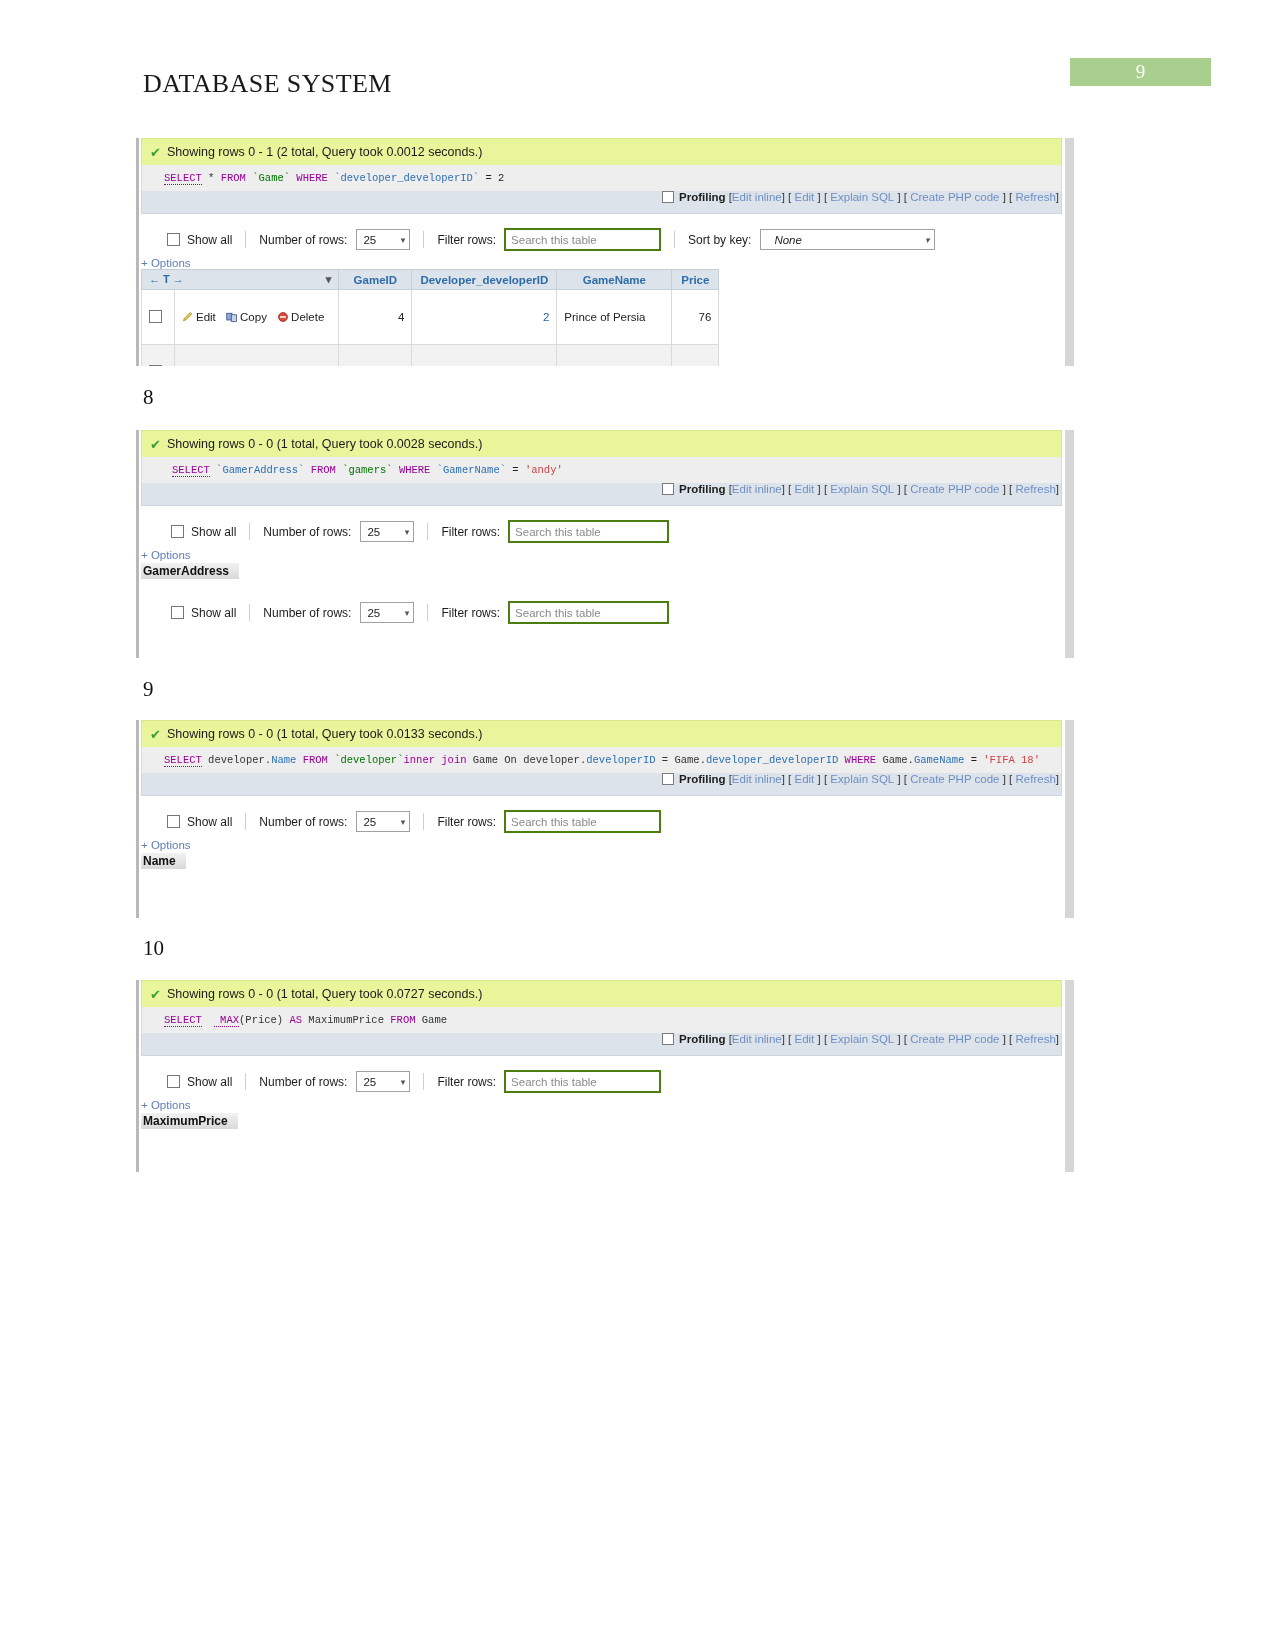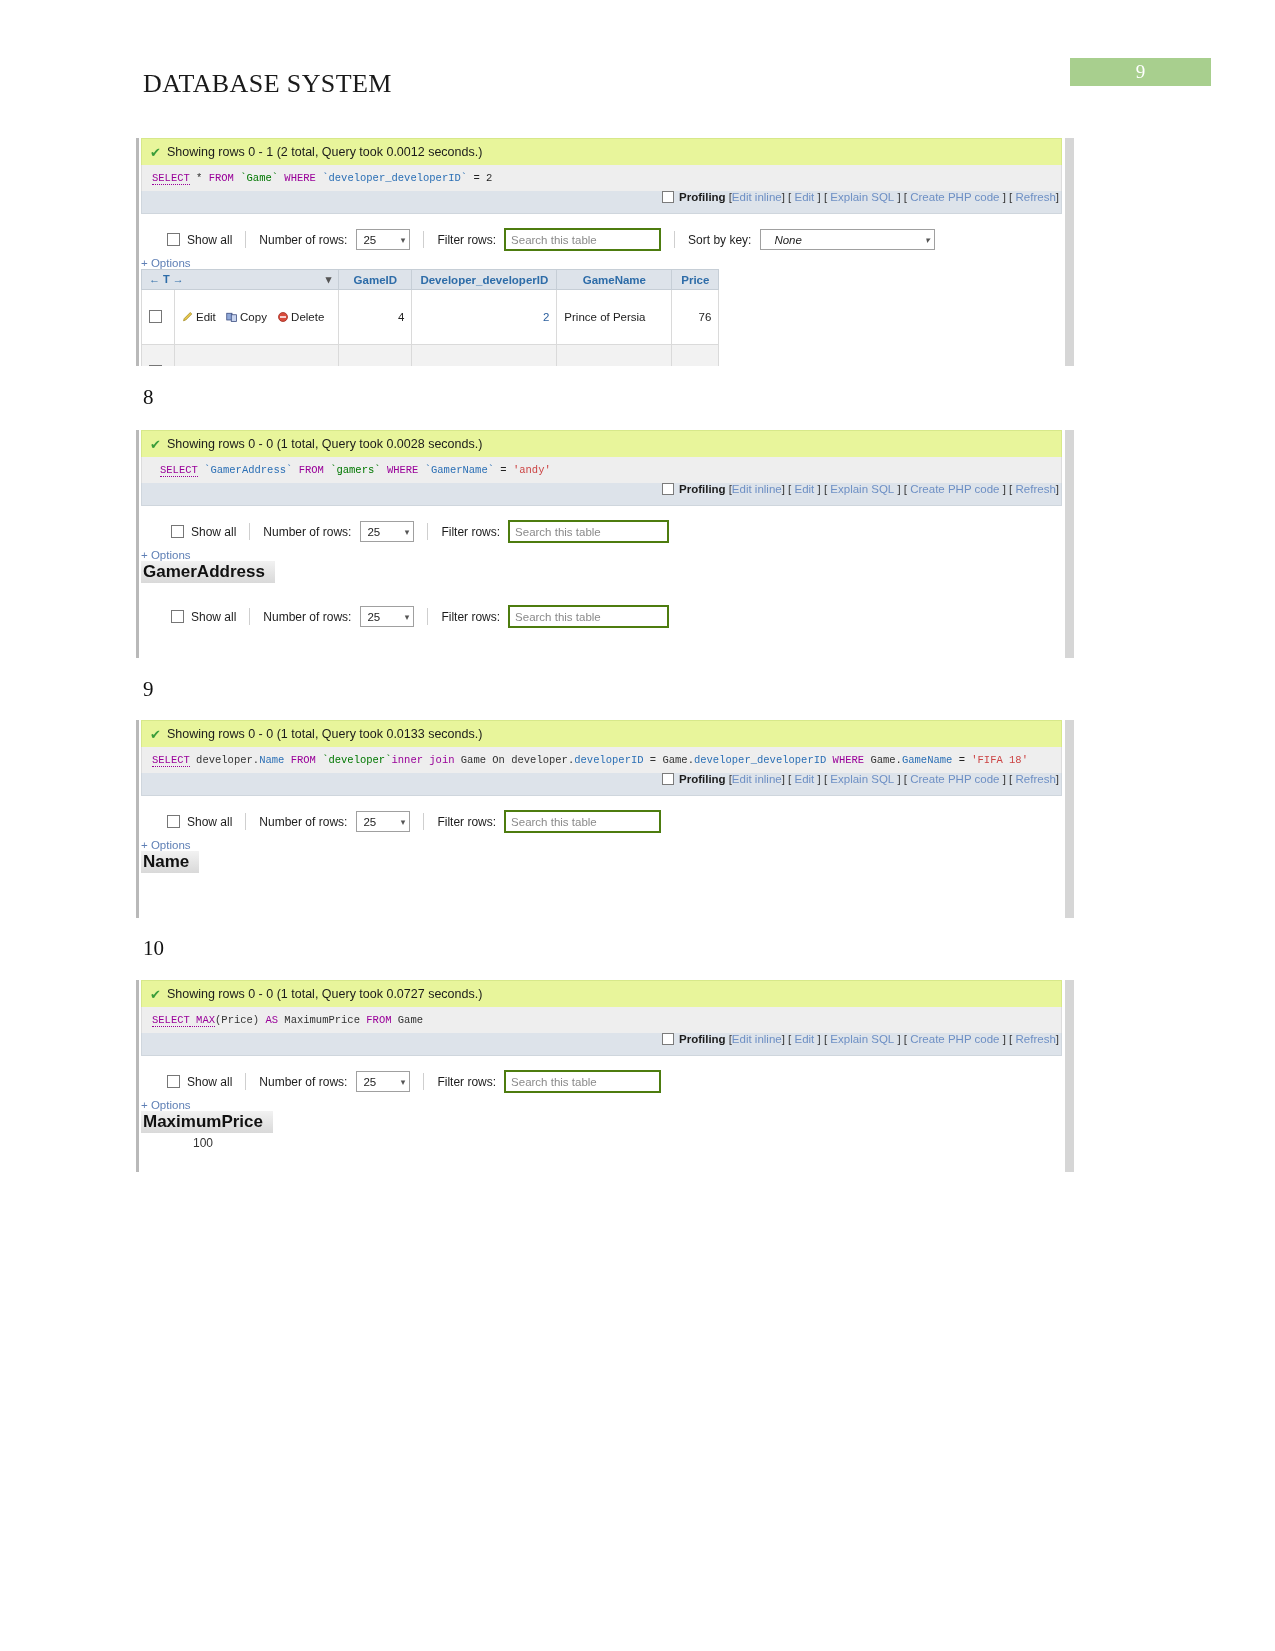--- a/index.html
+++ b/index.html
@@ -23,21 +23,21 @@
 
   .inner{position:absolute;left:5px;right:12px;top:0;bottom:0;}
 
   .success-bar{background:#e8f59b;border:1px solid #d7e88a;border-bottom:none;
       padding:6px 10px 6px 8px;font-size:12.5px;color:#1b1b1b;display:flex;align-items:center;gap:6px;}
   .check{color:#3a9d3a;font-size:13px;line-height:1;}
 
   .sql-bar{background:#eeeeee;border-left:1px solid #dcdcdc;border-right:1px solid #dcdcdc;
       padding:7px 10px;font-family:"Liberation Mono",monospace;font-size:10.5px;white-space:nowrap;}
   .kw{color:#990099;}
-  .kw-u{color:#990099;border-bottom:1px dotted #990099;}
+  .kw-u{color:#990099;border-bottom:1px dotted #990099;margin-left:12px;}
   .tbl{color:#007700;}
   .col{color:#2b6fb5;}
   .num{color:#222;}
   .str{color:#cc4444;}
   .plain{color:#333;}
 
   .prof-bar{background:#dde3ea;border:1px solid #cfd6dd;border-top:none;
       height:22px;display:flex;justify-content:flex-end;
       padding-right:2px;font-size:11.5px;gap:0px;}
   .prof-bar .cb{width:10px;height:10px;border:1px solid #7b7b7b;background:#fff;margin-right:5px;}
@@ -68,21 +68,21 @@
   table.res td{border:1px solid #dadada;padding:20px 7px;color:#222;white-space:nowrap;}
   tr.alt td{background:#f2f2f2;}
   .navcell{color:#3b6fa8;font-size:11px;white-space:nowrap;}
   .acts{white-space:nowrap;color:#3b6fa8;}
   .acts .a{margin-right:7px;}
   .ico{display:inline-block;width:12px;height:12px;vertical-align:-2px;margin-right:2px;}
   .rowcb{width:11px;height:11px;border:1px solid #767676;background:#fff;display:inline-block;vertical-align:-1px;}
   .num-c{text-align:right;}
 
   
-  .colhead{display:inline-block;font-size:17px;font-weight:bold;color:#111;
+  .colhead{display:inline-block;font-size:12px;font-weight:bold;color:#111;
       background:linear-gradient(#f2f2f2,#d9d9d9);padding:1px 10px 1px 2px;}
   .colval{font-size:12px;color:#333;padding-top:3px;}
   .colval.ind{padding-left:52px;}
   .cut{position:relative;}
 </style>
 </head>
 <body>
 
 <div class="page-title">DATABASE SYSTEM</div>
 <div class="page-badge">9</div>
@@ -321,15 +321,14 @@
       <span class="sep"></span>
       <span class="lbl">Number of rows:</span>
       <span class="sel">25</span>
       <span class="sep"></span>
       <span class="lbl">Filter rows:</span>
       <span class="txtbox">Search this table</span>
     </div>
 
     <div class="options">+ Options</div>
     <div><span class="colhead">MaximumPrice</span></div>
-    <div class="colval ind">100</div>
   </div>
 </div>
 
 </body></html>

